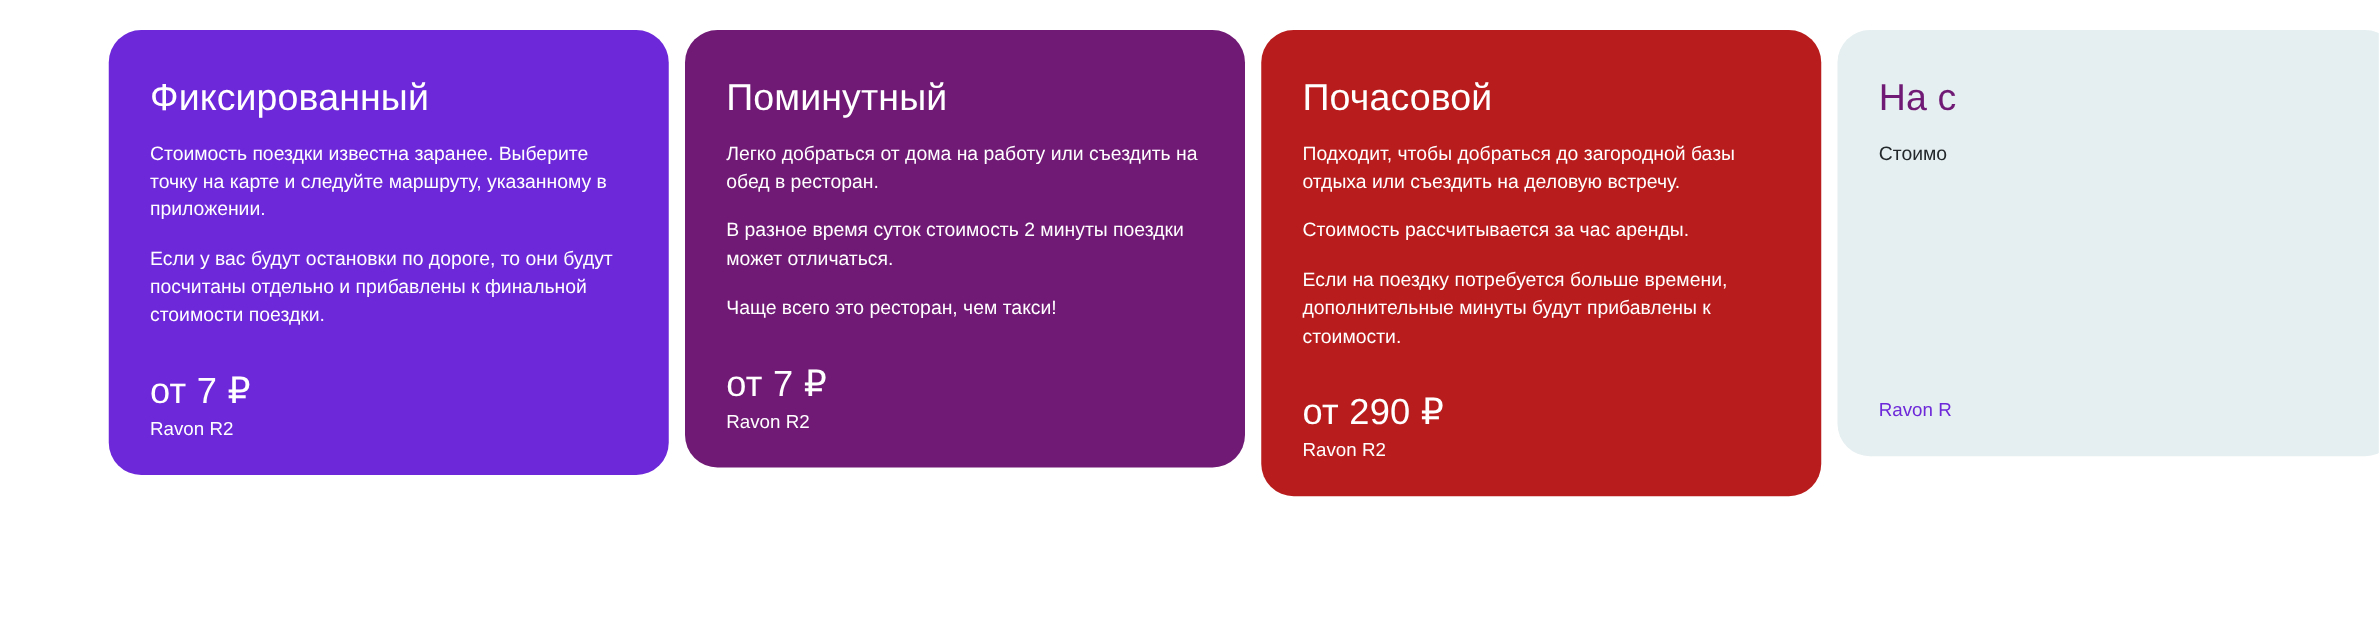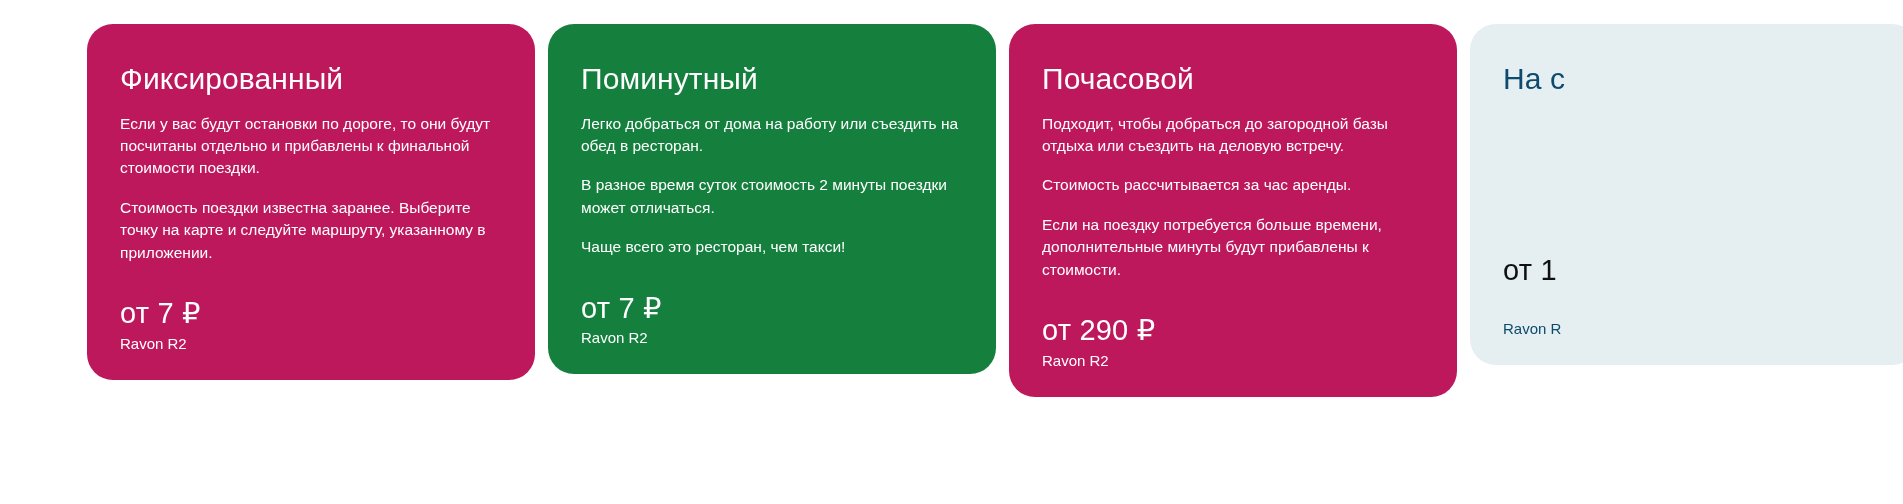--- a/index.html
+++ b/index.html
@@ -80,69 +80,69 @@
   }
 
   
   .card.theme-light .card-title,
   .card.theme-light .card-para,
   .card.theme-light .price,
   .card.theme-light .car-model {
     color: #ffffff;
   }
   
-  .card.theme-dark .card-title { color: #0c4a6e; }
+  .card.theme-dark .card-title { color: #701a75; }
   .card.theme-dark .card-para { color: #23282b; }
   .card.theme-dark .price { color: #101010; }
-  .card.theme-dark .car-model { color: #0c4a6e; margin-top: 32px; }
+  .card.theme-dark .car-model { color: #6d28d9; margin-top: 32px; }
 </style>
 </head>
 <body>
 
 <div class="board">
   <div class="cards-row">
 
-    <div class="card theme-light" style="background: #be185d;">
+    <div class="card theme-light" style="background: #6d28d9;">
       <h2 class="card-title">Фиксированный</h2>
+      <p class="card-para">Стоимость поездки известна заранее. Выберите точку на карте и следуйте маршруту, указанному в приложении.</p>
       <p class="card-para">Если у вас будут остановки по дороге, то они будут посчитаны отдельно и прибавлены к финальной стоимости поездки.</p>
-      <p class="card-para">Стоимость поездки известна заранее. Выберите точку на карте и следуйте маршруту, указанному в приложении.</p>
       <div class="card-spacer"></div>
       <div class="price-block">
         <div class="price">от 7 ₽</div>
         <div class="car-model">Ravon R2</div>
       </div>
     </div>
 
-    <div class="card theme-light" style="background: #15803d;">
+    <div class="card theme-light" style="background: #701a75;">
       <h2 class="card-title">Поминутный</h2>
       <p class="card-para">Легко добраться от дома на работу или съездить на обед в ресторан.</p>
       <p class="card-para">В разное время суток стоимость 2 минуты поездки может отличаться.</p>
       <p class="card-para">Чаще всего это ресторан, чем такси!</p>
       <div class="card-spacer"></div>
       <div class="price-block">
         <div class="price">от 7 ₽</div>
         <div class="car-model">Ravon R2</div>
       </div>
     </div>
 
-    <div class="card theme-light" style="background: #be185d;">
+    <div class="card theme-light" style="background: #b91c1c;">
       <h2 class="card-title">Почасовой</h2>
       <p class="card-para">Подходит, чтобы добраться до загородной базы отдыха или съездить на деловую встречу.</p>
       <p class="card-para">Стоимость рассчитывается за час аренды.</p>
       <p class="card-para">Если на поездку потребуется больше времени, дополнительные минуты будут прибавлены к стоимости.</p>
       <div class="card-spacer"></div>
       <div class="price-block">
         <div class="price">от 290 ₽</div>
         <div class="car-model">Ravon R2</div>
       </div>
     </div>
 
     <div class="card theme-dark" style="background: rgb(229, 238, 240);">
       <h2 class="card-title">На с</h2>
+      <p class="card-para">Стоимо</p>
       <div class="card-spacer"></div>
       <div class="price-block">
-        <div class="price">от 1</div>
         <div class="car-model">Ravon R</div>
       </div>
     </div>
 
   </div>
 </div>
 
 </body></html>

